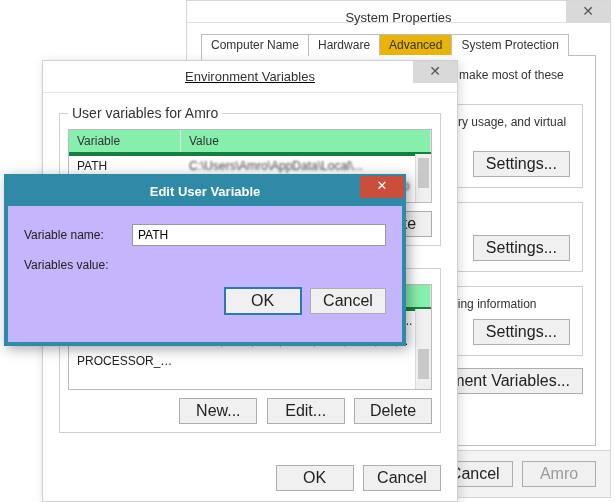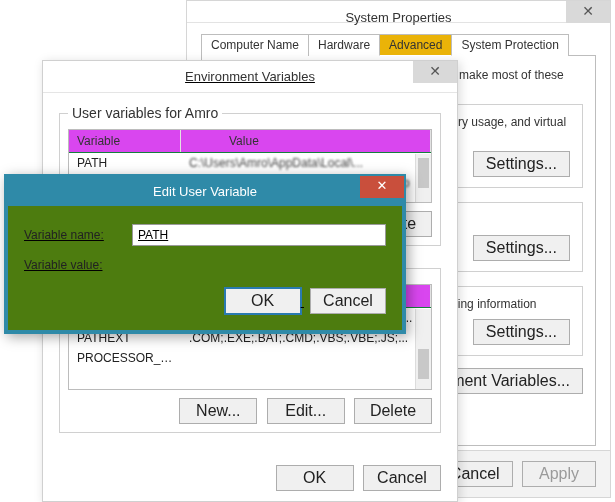--- a/index.html
+++ b/index.html
@@ -166,23 +166,22 @@
     padding: 0 4px;
   }
   .listview {
     border: 1px solid #bcbcbc;
     width: 100%;
     font-size: 12px;
     position: relative;
   }
   .listview .hdr {
     display: flex;
-    background: #d946ef;
-    border-bottom: 1px solid #15803d;
-    gap: 40px;
+    background: #86efac;
+    border-bottom: 4px solid #15803d;
   }
   .listview .hdr .col {
     padding: 4px 8px;
     border-right: 1px solid #e2e2e2;
     color: #333;
   }
   .listview .rows {
     max-height: 90px;
     overflow: hidden;
   }
@@ -237,35 +236,35 @@
   .editvar .titlebar {
     background: #2f8aa8;
     height: 28px;
     position: relative;
     color: #fff;
   }
   .editvar .titlebar .title {
     line-height: 28px;
     text-align: center;
     font-size: 13px;
+    font-weight: bold;
   }
   .editvar .titlebar .close {
     position: absolute;
     right: -2px; top: -2px;
     width: 44px; height: 22px;
     background: #c94f3c;
     color: #fff;
     text-align: center;
     line-height: 20px;
     font-size: 13px;
   }
   .editvar .body {
-    background: #4d7c0f;
-    padding: 18px 16px 16px 16px;
-    text-decoration: underline;
+    background: #c4b5fd;
+    padding: 18px 16px 28px 16px;
   }
   .editvar .body .row {
     display: flex;
     align-items: center;
     margin-bottom: 12px;
   }
   .editvar .body .row label {
     width: 108px;
     font-size: 12px;
     color: #222;
@@ -331,21 +330,21 @@
       </div>
 
       <div style="text-align:right;margin-top:12px">
         <span class="btn wide">Environment Variables...</span>
       </div>
     </div>
   </div>
   <div class="bottombar">
     <span class="btn">OK</span>
     <span class="btn">Cancel</span>
-    <span class="btn disabled">Apply</span>
+    <span class="btn disabled">Amro</span>
   </div>
 </div>
 
 <div class="envvar">
   <div class="titlebar">
     <div class="title">Environment Variables</div>
     <div class="close">✕</div>
   </div>
   <div class="body">
 
@@ -421,20 +420,20 @@
   <div class="titlebar">
     <div class="title">Edit User Variable</div>
     <div class="close">✕</div>
   </div>
   <div class="body">
     <div class="row">
       <label>Variable name:</label>
       <input type="text" value="PATH" style="">
     </div>
     <div class="row">
-      <label>Variable value:</label>
+      <label>Variables value:</label>
     </div>
     <div class="btnrow">
       <span class="btn primary">OK</span>
       <span class="btn" style="margin-left:6px">Cancel</span>
     </div>
   </div>
 </div>
 
 </body></html>

